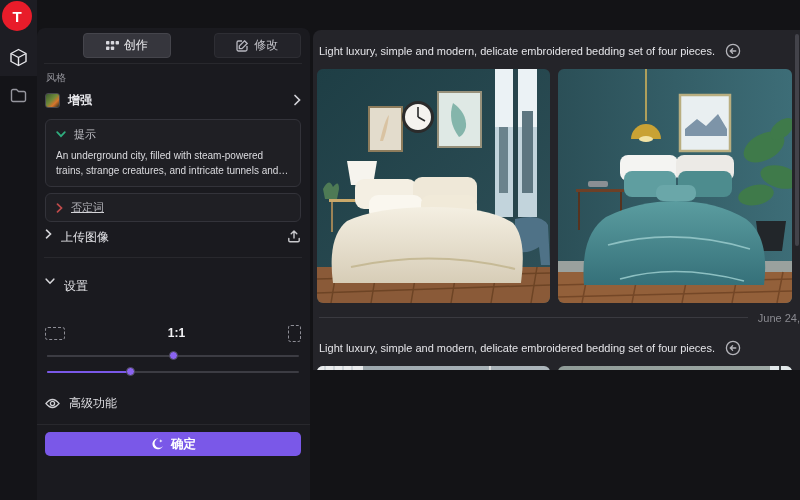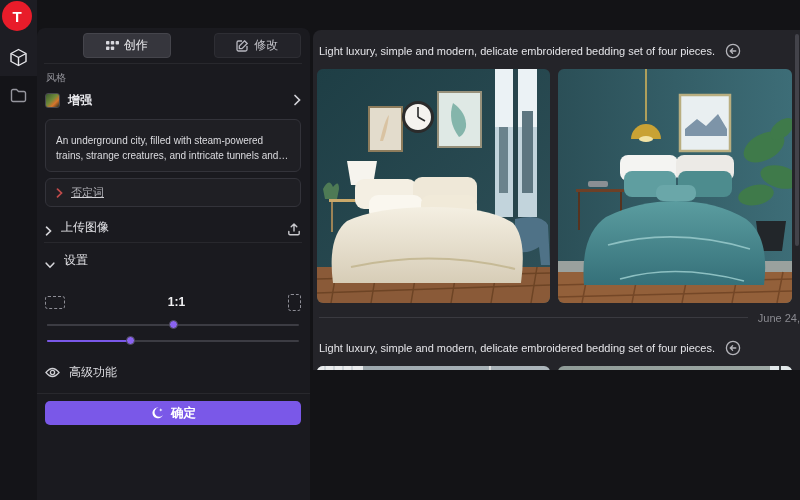--- a/index.html
+++ b/index.html
@@ -27,21 +27,21 @@
   .style-row { display:flex; align-items:center; gap:8px; height:22px; margin-bottom:7px; cursor:pointer; }
   .thumb { width:15px; height:15px; border-radius:3px;
     background:linear-gradient(135deg,#3c5a2e 0%,#6f8a3a 45%,#d8742c 70%,#27301e 100%);
     border:1px solid #4a4a50; }
   .style-val { font-size:12px; color:#ececf0; font-weight:bold; flex:1; }
   .card { border:1px solid #33333a; background:#1f1f24; border-radius:6px; padding:7px 10px 8px; margin-top:8px; }
   .card-head { display:flex; align-items:center; gap:8px; font-size:11px; color:#c6c6cc; }
   .prompt-text { margin-top:6px; font-size:10px; line-height:15px; color:#dcdce0;
     display:-webkit-box; -webkit-line-clamp:2; -webkit-box-orient:vertical; overflow:hidden; }
   .neg-label { color:#b4b4ba; }
-  .flat-row { display:flex; align-items:flex-end; gap:9px; height:22px; margin-top:7px;
+  .flat-row { display:flex; align-items:flex-start; gap:9px; height:22px; margin-top:7px;
     font-size:12px; color:#e3e3e7; cursor:pointer; }
   .flat-row .grow { flex:1; }
   .aspect-row { display:flex; align-items:center; height:22px; margin-top:22px; }
   .ar-land { width:20px; height:13px; border:1.5px dashed #8e8e96; border-radius:3px; }
   .ar-port { width:13px; height:17px; border:1.5px dashed #8e8e96; border-radius:3px; }
   .ar-val { flex:1; text-align:center; font-size:12px; font-weight:bold; color:#f2f2f4; }
   .slider { position:relative; height:10px; margin:6px 2px 0; cursor:pointer; }
   .slider .track { position:absolute; left:0; right:0; top:4.5px; height:2px; background:#3c3c43; border-radius:1px; }
   .slider .fill { position:absolute; left:0; top:4.5px; height:2px; background:#7a58e8; border-radius:1px; }
   .slider .thumb { position:absolute; top:0.5px; width:9px; height:9px; margin-left:-4.5px;
@@ -128,20 +128,28 @@
       <span class="thumb"></span>
       <span class="style-val">增强</span>
       <span class="ic">
         <svg width="8" height="12" viewBox="0 0 8 12" fill="none" stroke="#d2d2d8" stroke-width="1.7" stroke-linecap="round">
             <path d="M2 1.5 L6.5 6 L2 10.5"></path>
           </svg>
       </span>
     </div>
 
     <div class="card">
+      <div class="card-head">
+        <span class="ic">
+          <svg width="10" height="7" viewBox="0 0 10 7" fill="none" stroke="#2fae7f" stroke-width="1.7" stroke-linecap="round">
+              <path d="M1.2 1.2 L5 5.2 L8.8 1.2"></path>
+            </svg>
+        </span>
+        <span>提示</span>
+      </div>
       <div class="prompt-text">An underground city, filled with steam-powered trains, strange creatures, and intricate tunnels and cave</div>
     </div>
 
     <div class="card" style="margin-top:6px; padding:6px 10px;text-decoration:underline;">
       <div class="card-head">
         <span class="ic">
           <svg width="7" height="10" viewBox="0 0 7 10" fill="none" stroke="#c04b4b" stroke-width="1.7" stroke-linecap="round">
               <path d="M1.5 1.2 L5.5 5 L1.5 8.8"></path>
             </svg>
         </span>
@@ -160,21 +168,21 @@
       <span class="ic">
         <svg width="14" height="14" viewBox="0 0 14 14" fill="none" stroke="#cacace" stroke-width="1.4" stroke-linecap="round" stroke-linejoin="round">
           <path d="M7 9 V2.2 M4.2 4.8 L7 2 L9.8 4.8"></path>
             <path d="M1.8 9.5 v2 a1.2 1.2 0 0 0 1.2 1.2 h8 a1.2 1.2 0 0 0 1.2 -1.2 v-2"></path>
         </svg>
       </span>
     </div>
 
     <div class="hr" style="margin-top:6px;"></div>
 
-    <div class="flat-row" style="margin-top:4px;">
+    <div class="flat-row" style="margin-top:20px;">
       <span class="ic">
         <svg width="10" height="7" viewBox="0 0 10 7" fill="none" stroke="#d6d6da" stroke-width="1.6" stroke-linecap="round">
             <path d="M1.2 1.2 L5 5.2 L8.8 1.2"></path>
           </svg>
       </span>
       <span>设置</span>
     </div>
 
     <div class="aspect-row">
       <span class="ar-land"></span>

